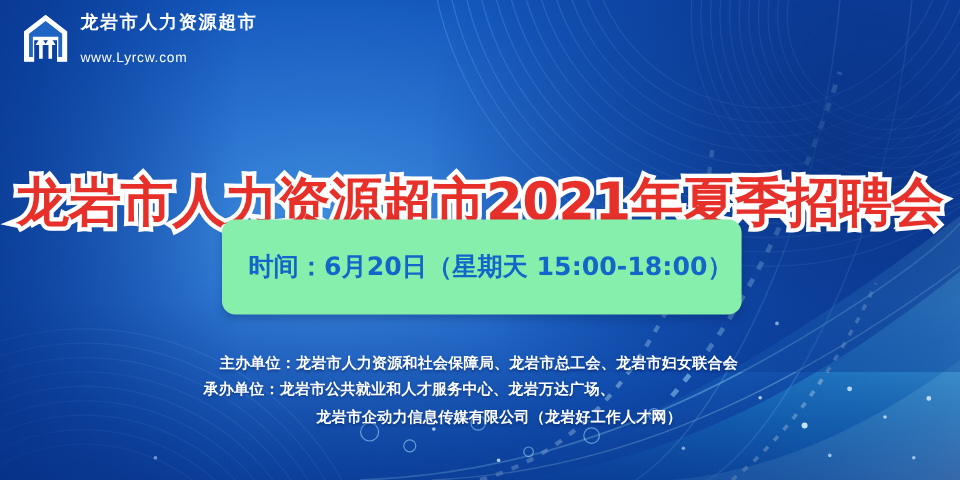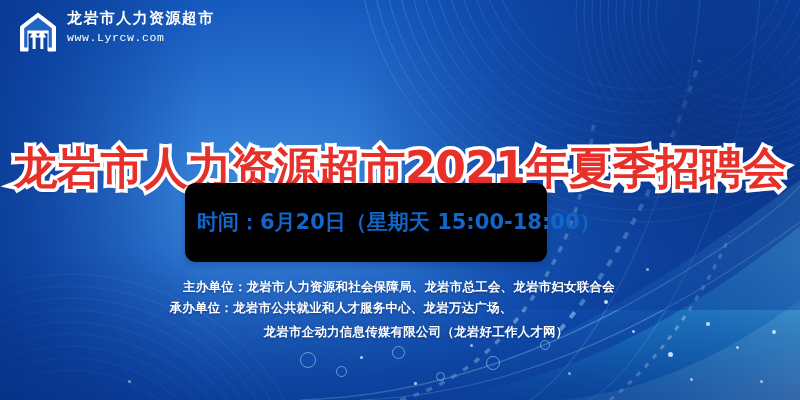--- a/index.html
+++ b/index.html
@@ -41,22 +41,22 @@
     position:absolute;left:18px;top:11px;display:flex;align-items:flex-start;gap:9px;z-index:20;
   }
   .logo-mark{width:40px;height:42px;flex:none;}
   .logo-text{display:flex;flex-direction:column;line-height:1;}
   .logo-cn{
     color:#ffffff;font-size:15px;font-weight:bold;letter-spacing:1.4px;
     font-family:"DejaVu Serif","Liberation Serif",serif;
     white-space:nowrap;
   }
   .logo-url{
-    color:#ffffff;font-size:11.5px;letter-spacing:.6px;margin-top:6px;
-    font-family:Liberation Mono, monospace;
+    color:#ffffff;font-size:11.5px;letter-spacing:.6px;margin-top:18px;
+    font-family:Liberation Sans, sans-serif;
     white-space:nowrap;
   }
 
   
   .slogan{
     position:absolute;left:0;right:0;top:41px;text-align:center;z-index:20;
     color:#ffe500;font-size:33px;font-weight:bold;letter-spacing:1px;
     font-family:"DejaVu Serif","Liberation Serif",serif;
     white-space:nowrap;
   }
@@ -75,35 +75,35 @@
     -webkit-text-stroke:7px #ffffff;
     text-shadow:0 3px 3px rgba(0,30,80,.35);
     z-index:1;
   }
   .headline .fill{
     position:relative;color:#e8302a;z-index:2;
   }
 
   
   .infobox{
-    position:absolute;left:185px;top:183px;width:362px;height:79px;
-    background:#000000;border-radius:11px;z-index:20;
+    position:absolute;left:185px;top:183px;width:433px;height:79px;
+    background:#86efac;border-radius:11px;z-index:20;
     box-shadow:0 3px 7px rgba(2,28,78,.28);
     display:flex;flex-direction:column;justify-content:center;
-    padding-left:12px;box-sizing:border-box;
+    padding-left:22px;box-sizing:border-box;
   }
   .info-line{
     color:#1266c9;font-size:21px;font-weight:bold;line-height:1.62;
     font-family:"DejaVu Sans","Liberation Sans",sans-serif;
     white-space:nowrap;
   }
 
   
   .orgs{
-    position:absolute;left:0;right:0;top:276px;z-index:20;text-align:center;
+    position:absolute;left:0;right:0;top:292px;z-index:20;text-align:center;
   }
   .org-line{
     color:#ffffff;font-size:12.5px;font-weight:bold;line-height:1.78;
     letter-spacing:.2px;white-space:nowrap;
     font-family:"DejaVu Sans","Liberation Sans",sans-serif;
     text-shadow:0 1px 2px rgba(3,30,85,.5);
   }
   .org-line.l1{padding-right:2px;}
   .org-line.l2{padding-right:118px;font-family:Liberation Mono, monospace;}
   .org-line.l3{padding-left:32px;}

